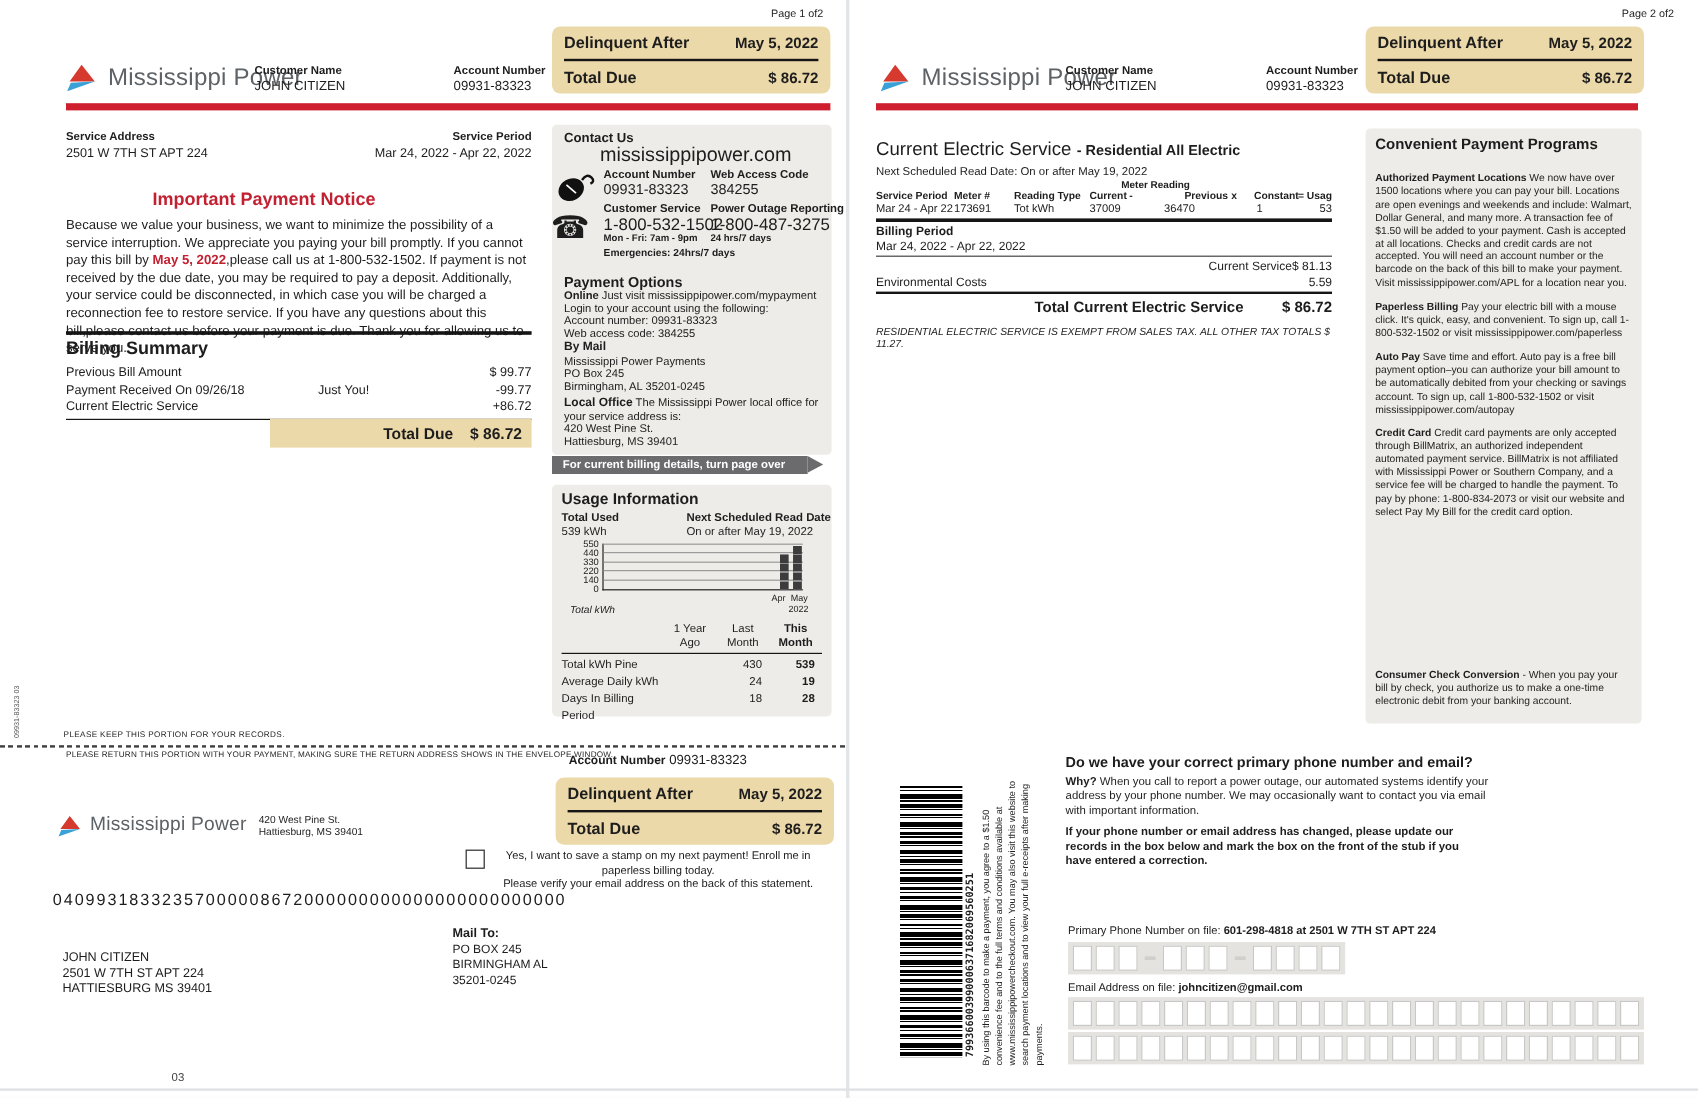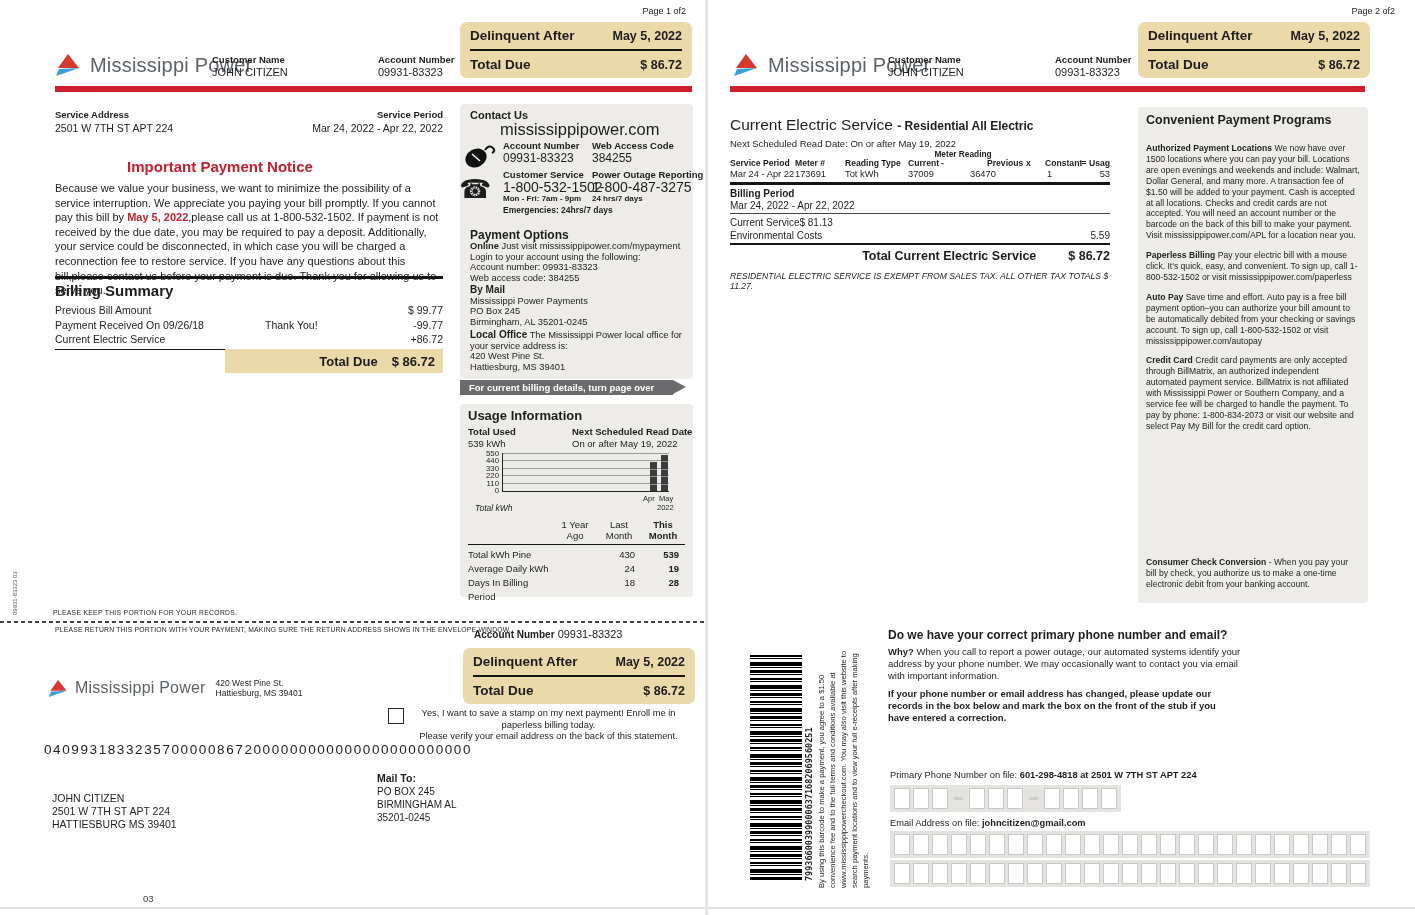--- a/index.html
+++ b/index.html
@@ -86,21 +86,21 @@
   <div class="abs hline" style="left:55px;top:276px;width:388px;height:3px"></div>
   <div class="abs b" style="left:55px;top:282px;font-size:15px">Billing Summary</div>
   <div class="abs" style="left:55px;top:303px;width:388px">
     <div class="brow">
       <span class="a">Previous Bill Amount</span>
       <span class="n"></span>
       <span class="amt">$ 99.77</span>
     </div>
     <div class="brow">
       <span class="a">Payment Received On 09/26/18</span>
-      <span class="n">Thank You!</span>
+      <span class="n">Just You!</span>
       <span class="amt">-99.77</span>
     </div>
     <div class="brow" style="border-bottom:1.5px solid #151515;padding-bottom:2px">
       <span class="a">Current Electric Service</span>
       <span class="n"></span>
       <span class="amt">+86.72</span>
     </div>
   </div>
   <div class="abs" style="left:225px;top:349px;width:218px;height:24px;background:#ecd9a9;display:flex;justify-content:flex-end;align-items:center;gap:14px;padding-right:8px;box-sizing:border-box">
     <span class="b" style="font-size:13px">Total Due</span>
@@ -167,21 +167,21 @@
     <div class="gline abs" style="left:0;top:14.8px;width:166px;height:1px"></div>
     <div class="gline abs" style="left:0;top:22.2px;width:166px;height:1px"></div>
     <div class="gline abs" style="left:0;top:29.6px;width:166px;height:1px"></div>
     <div class="bar" style="left: 147px; height: 28.9px;"></div>
     <div class="bar" style="left: 158px; height: 36.3px;"></div>
   </div>
   <div class="abs r" style="left:468px;top:449px;width:31px;font-size:7.8px">550</div>
   <div class="abs r" style="left:468px;top:456.4px;width:31px;font-size:7.8px">440</div>
   <div class="abs r" style="left:468px;top:463.8px;width:31px;font-size:7.8px">330</div>
   <div class="abs r" style="left:468px;top:471.2px;width:31px;font-size:7.8px">220</div>
-  <div class="abs r" style="left:468px;top:478.6px;width:31px;font-size:7.8px">110</div>
+  <div class="abs r" style="left:468px;top:478.6px;width:31px;font-size:7.8px">140</div>
   <div class="abs r" style="left:468px;top:486px;width:31px;font-size:7.8px">0</div>
   <div class="abs" style="left:643px;top:494px;font-size:7.5px">Apr</div>
   <div class="abs" style="left:659px;top:494px;font-size:7.5px">May</div>
   <div class="abs" style="left:657px;top:503px;font-size:7.5px">2022</div>
   <div class="abs i" style="left:475px;top:503px;font-size:8.5px">Total kWh</div>
 
   <div class="abs" style="left:468px;top:520px;width:217px">
     <div style="display:flex;border-bottom:1.5px solid #151515;padding-bottom:3px">
       <span style="flex:1"></span>
       <span class="c" style="width:44px;font-size:9.5px;line-height:10.5px"><span>1 Year</span><br><span>Ago</span></span>
@@ -318,21 +318,21 @@
   <div class="abs" style="left:200px;top:169px;font-size:9.3px">37009</div>
   <div class="abs" style="left:262px;top:169px;font-size:9.3px">36470</div>
   <div class="abs" style="left:339px;top:169px;font-size:9.3px">1</div>
   <div class="abs r" style="left:370px;top:169px;width:32px;font-size:9.3px">53</div>
   <div class="abs hline" style="left:22px;top:182px;width:380px;height:2.5px"></div>
 
   <div class="abs b" style="left:22px;top:188px;font-size:10px">Billing Period</div>
   <div class="abs" style="left:22px;top:200px;font-size:10px">Mar 24, 2022 - Apr 22, 2022</div>
   <div class="abs" style="left:22px;top:213px;width:380px;height:1px;background:#444"></div>
 
-  <div class="abs" style="left:22px;top:217px;width:380px;display:flex;justify-content:flex-start;font-size:10px">
+  <div class="abs" style="left:22px;top:217px;width:380px;display:flex;justify-content:flex-end;font-size:10px">
     <span>Current Service</span>
     <span>$ 81.13</span>
   </div>
   <div class="abs" style="left:22px;top:230px;width:380px;display:flex;justify-content:space-between;font-size:10px">
     <span>Environmental Costs</span>
     <span>5.59</span>
   </div>
   <div class="abs hline" style="left:22px;top:243px;width:380px;height:2px"></div>
 
   <div class="abs" style="left:22px;top:249px;width:380px;display:flex;justify-content:flex-end;gap:32px">

